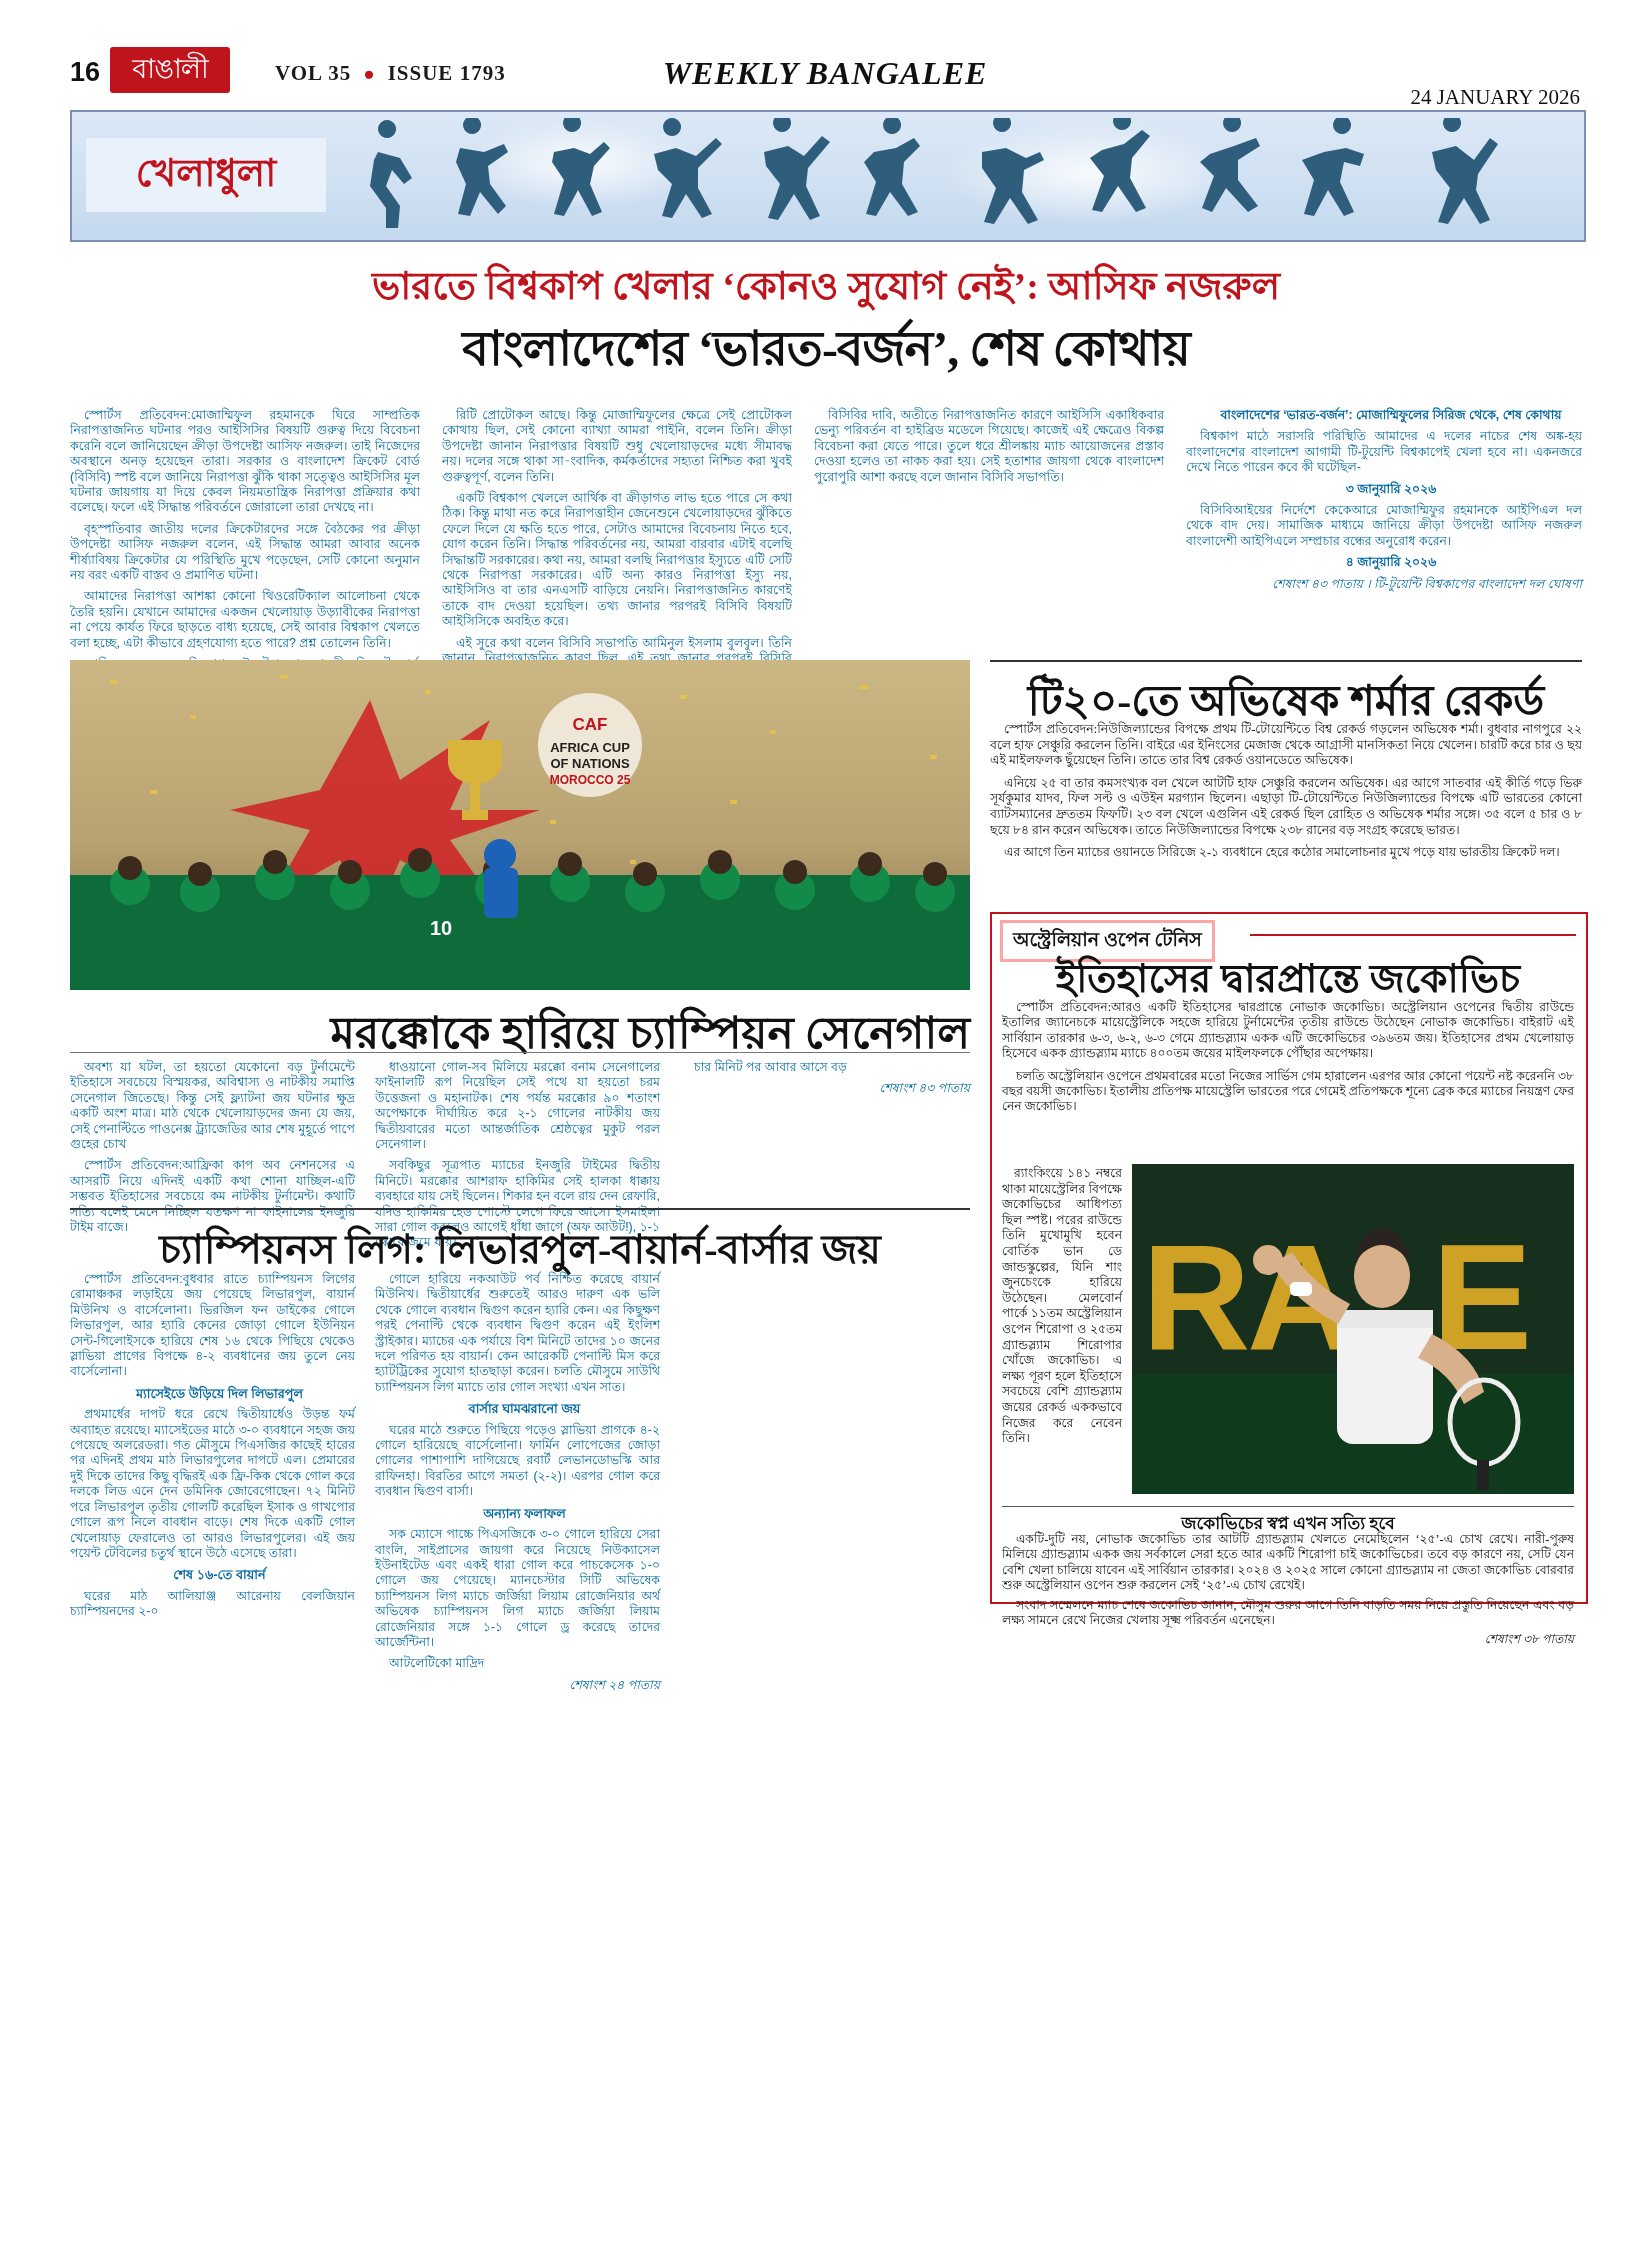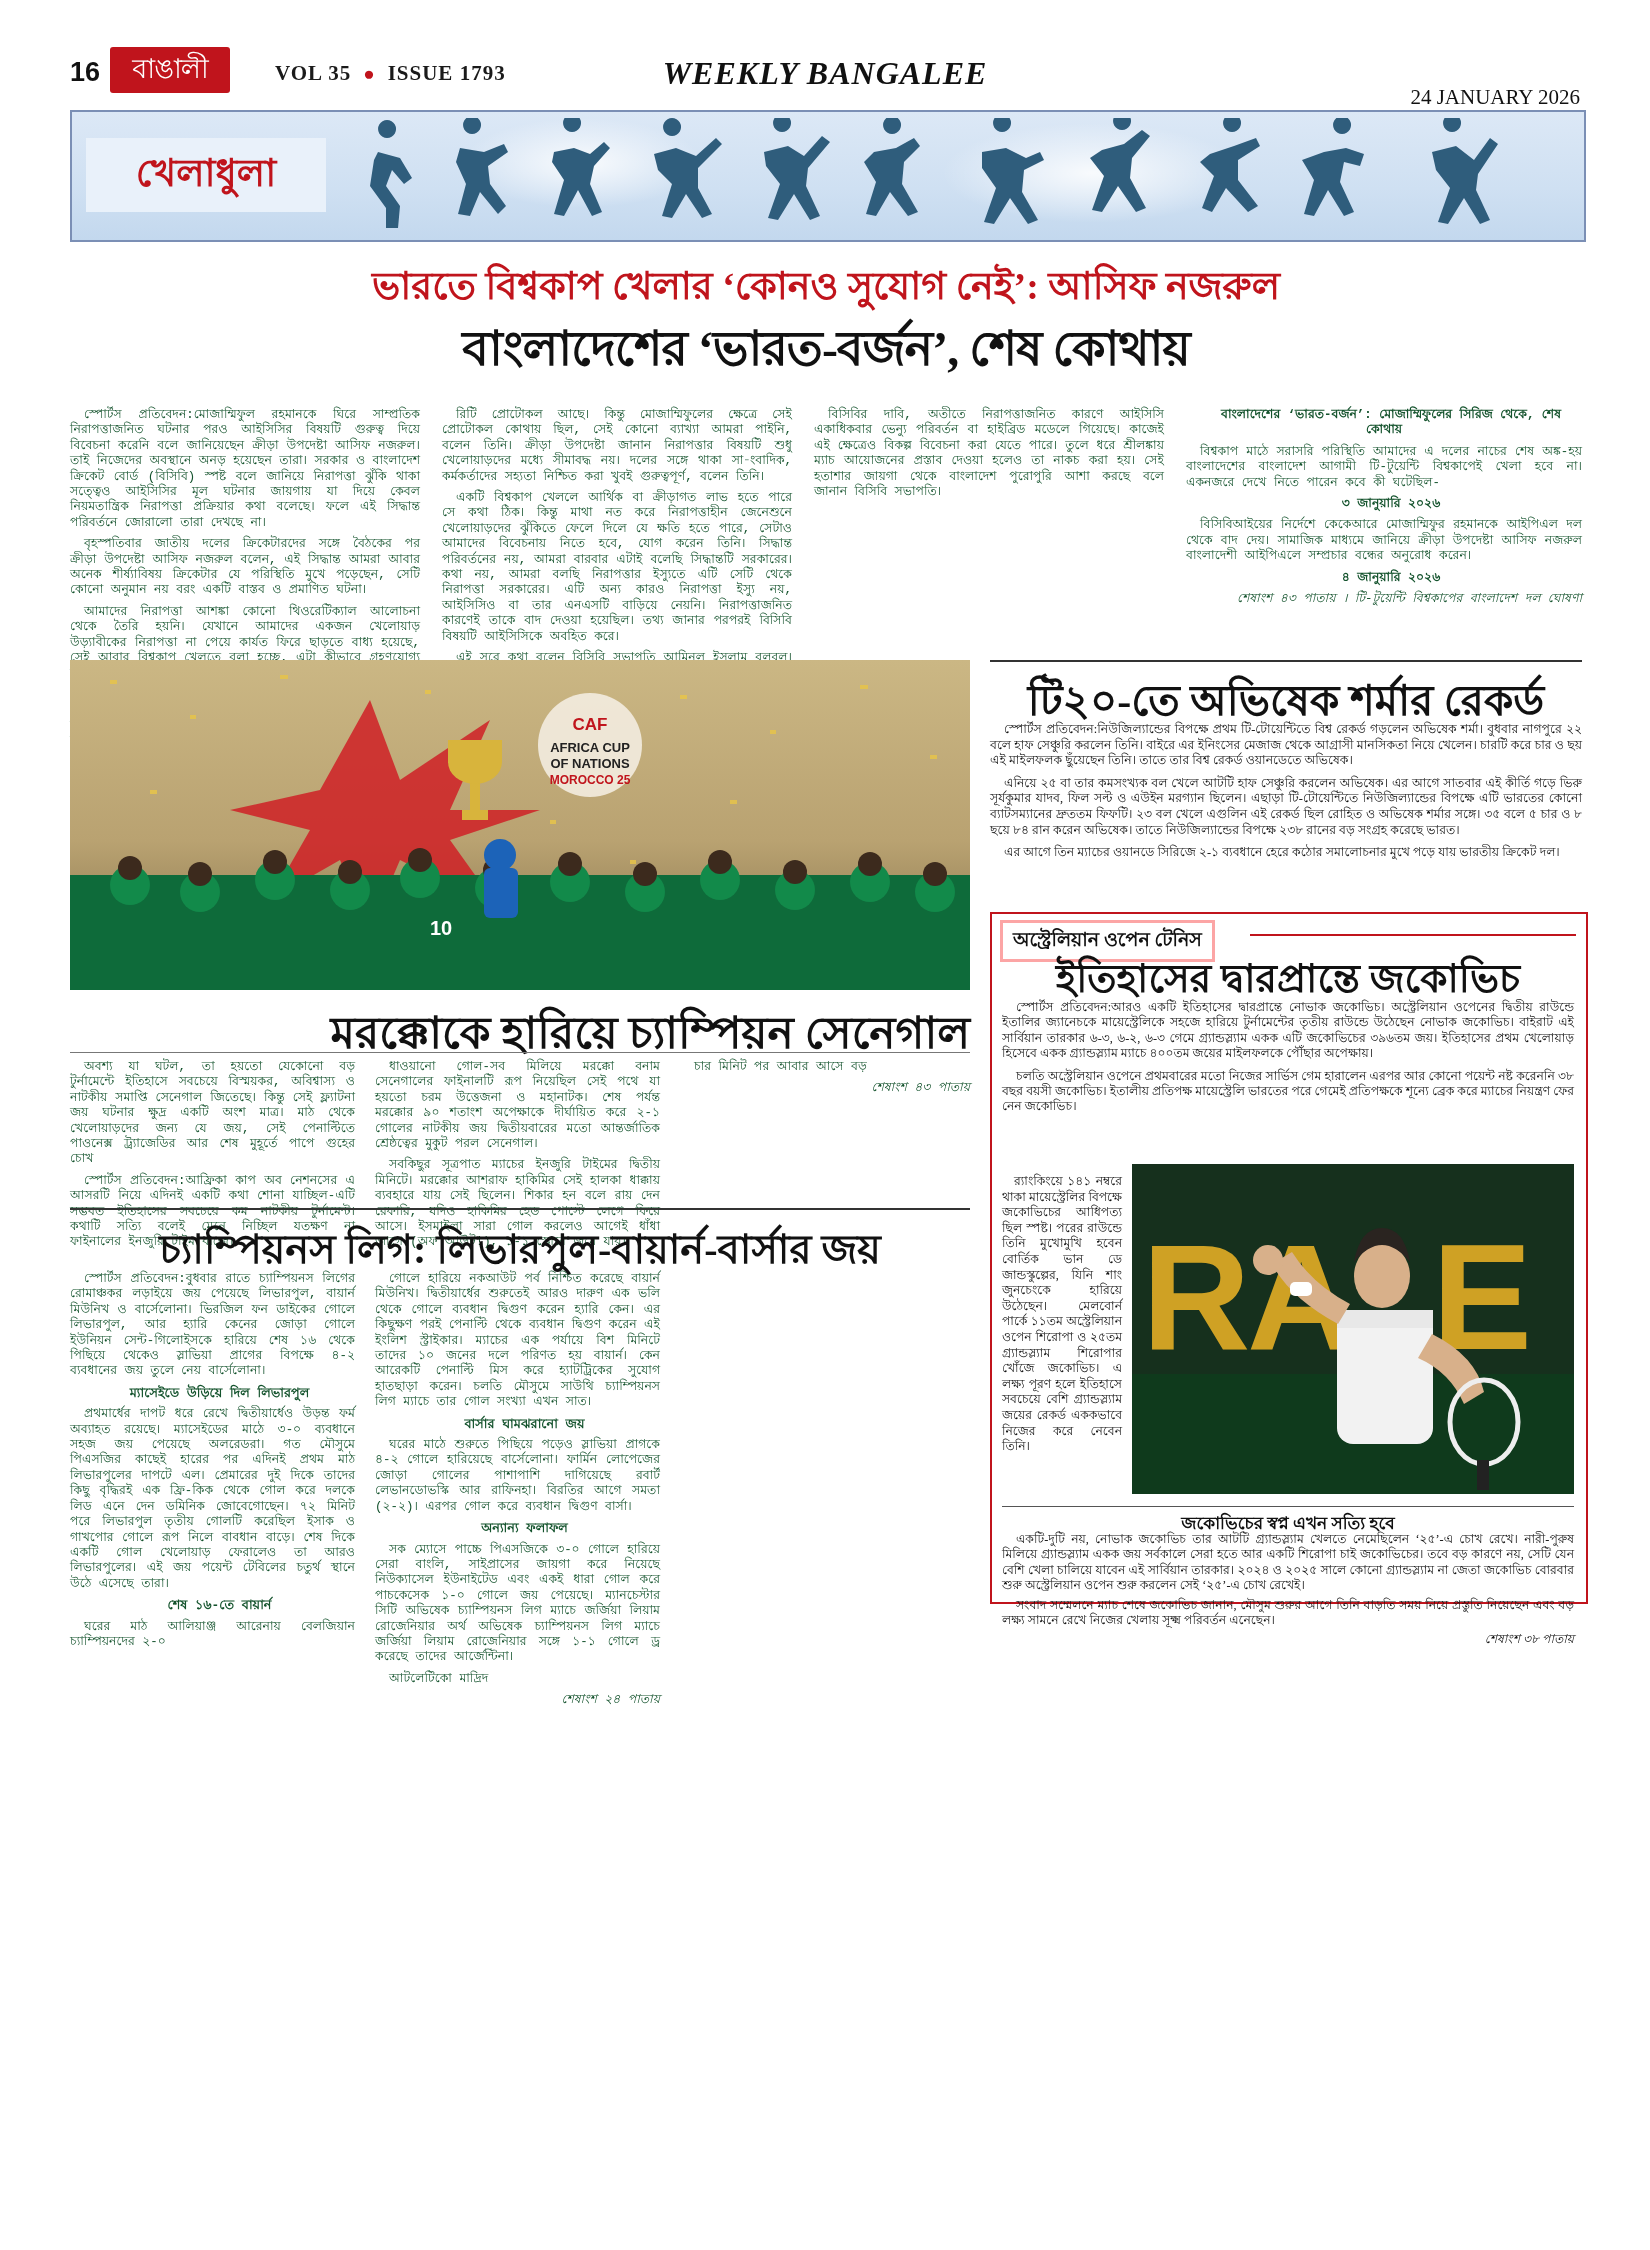--- a/index.html
+++ b/index.html
@@ -29,21 +29,21 @@
   .banner-label span{color:#c0141c;font-size:38px;font-weight:bold;font-family:"Liberation Serif",serif;}
   .silhouettes{position:absolute;left:260px;top:6px;width:1240px;height:118px;}
   .silhouettes svg{display:block;}
 
   
   .kicker{position:absolute;left:70px;top:256px;width:1512px;text-align:center;color:#c0141c;font-size:38px;font-weight:bold;font-family:"Liberation Serif",serif;}
   .main-head{position:absolute;left:70px;top:312px;width:1512px;text-align:center;font-size:48px;font-weight:bold;font-family:"Liberation Serif",serif;letter-spacing:-1px;}
 
   
   .top-body{position:absolute;left:70px;top:408px;width:1512px;height:235px;}
-  .col{position:absolute;top:0;font-size:12.4px;line-height:15.4px;text-align:justify;font-family:Liberation Mono, monospace;color:#14532d;}
+  .col{position:absolute;top:0;font-size:12.4px;line-height:15.4px;text-align:justify;font-family:Liberation Sans, sans-serif;color:#0369a1;}
   .col p{margin:0 0 6px 0;text-indent:14px;}
   .c1{left:0;width:350px;}
   .c2{left:372px;width:350px;}
   .c3{left:744px;width:350px;}
   .c4{left:1116px;width:396px;}
   .sub-head-center{text-align:center;font-weight:bold;font-size:12.8px;text-indent:0;margin:4px 0 4px 0;}
 
   
   .caf-photo{position:absolute;left:70px;top:660px;width:900px;height:330px;overflow:hidden;background:#6b5a2a;}
   .senegal-head{position:absolute;left:70px;top:1000px;width:900px;font-size:44px;font-weight:bold;text-align:right;font-family:"Liberation Serif",serif;}
@@ -65,21 +65,21 @@
   .t20-body p{margin:0 0 7px 0;text-indent:14px;}
 
   
   .tennis-box{position:absolute;left:990px;top:912px;width:594px;height:688px;border:2px solid #c0141c;background:#fff;}
   .tennis-label{position:absolute;left:8px;top:6px;background:#fff;border:3px solid #fca5a5;padding:2px 10px;font-size:19px;font-weight:bold;color:#111;font-family:"Liberation Serif",serif;}
   .tennis-label-line{position:absolute;left:258px;top:20px;width:326px;border-top:2px solid #c0141c;}
   .tennis-head{position:absolute;left:8px;top:34px;width:576px;text-align:center;font-size:39px;font-weight:bold;font-family:"Liberation Serif",serif;}
   .tennis-body{position:absolute;left:10px;top:86px;width:572px;font-size:12.3px;line-height:15.4px;text-align:justify;}
   .tennis-body p{margin:0 0 7px 0;text-indent:14px;}
   .tennis-narrow{position:absolute;left:10px;top:252px;width:120px;font-size:12.3px;line-height:15.6px;text-align:justify;}
-  .tennis-narrow p{margin:8px 0 7px 0;text-indent:12px;}
+  .tennis-narrow p{margin:0 0 7px 0;text-indent:12px;}
   .joker-photo{position:absolute;left:140px;top:250px;width:442px;height:330px;overflow:hidden;background:#1d2c1f;}
   .tennis-foot-rule{position:absolute;left:10px;top:592px;width:572px;border-top:1px solid #555;}
   .tennis-foot-head{position:absolute;left:10px;top:596px;width:572px;text-align:center;font-size:17px;font-weight:bold;}
   .tennis-foot-body{position:absolute;left:10px;top:618px;width:572px;font-size:12.3px;line-height:15.4px;text-align:justify;}
   .tennis-foot-body p{margin:0 0 4px 0;text-indent:14px;}
 
   .jump{font-style:italic;text-align:right;text-indent:0;margin-top:2px;}
   .bold-center{font-weight:bold;text-align:center;text-indent:0;margin:5px 0 4px 0;}
 </style>
 </head>

